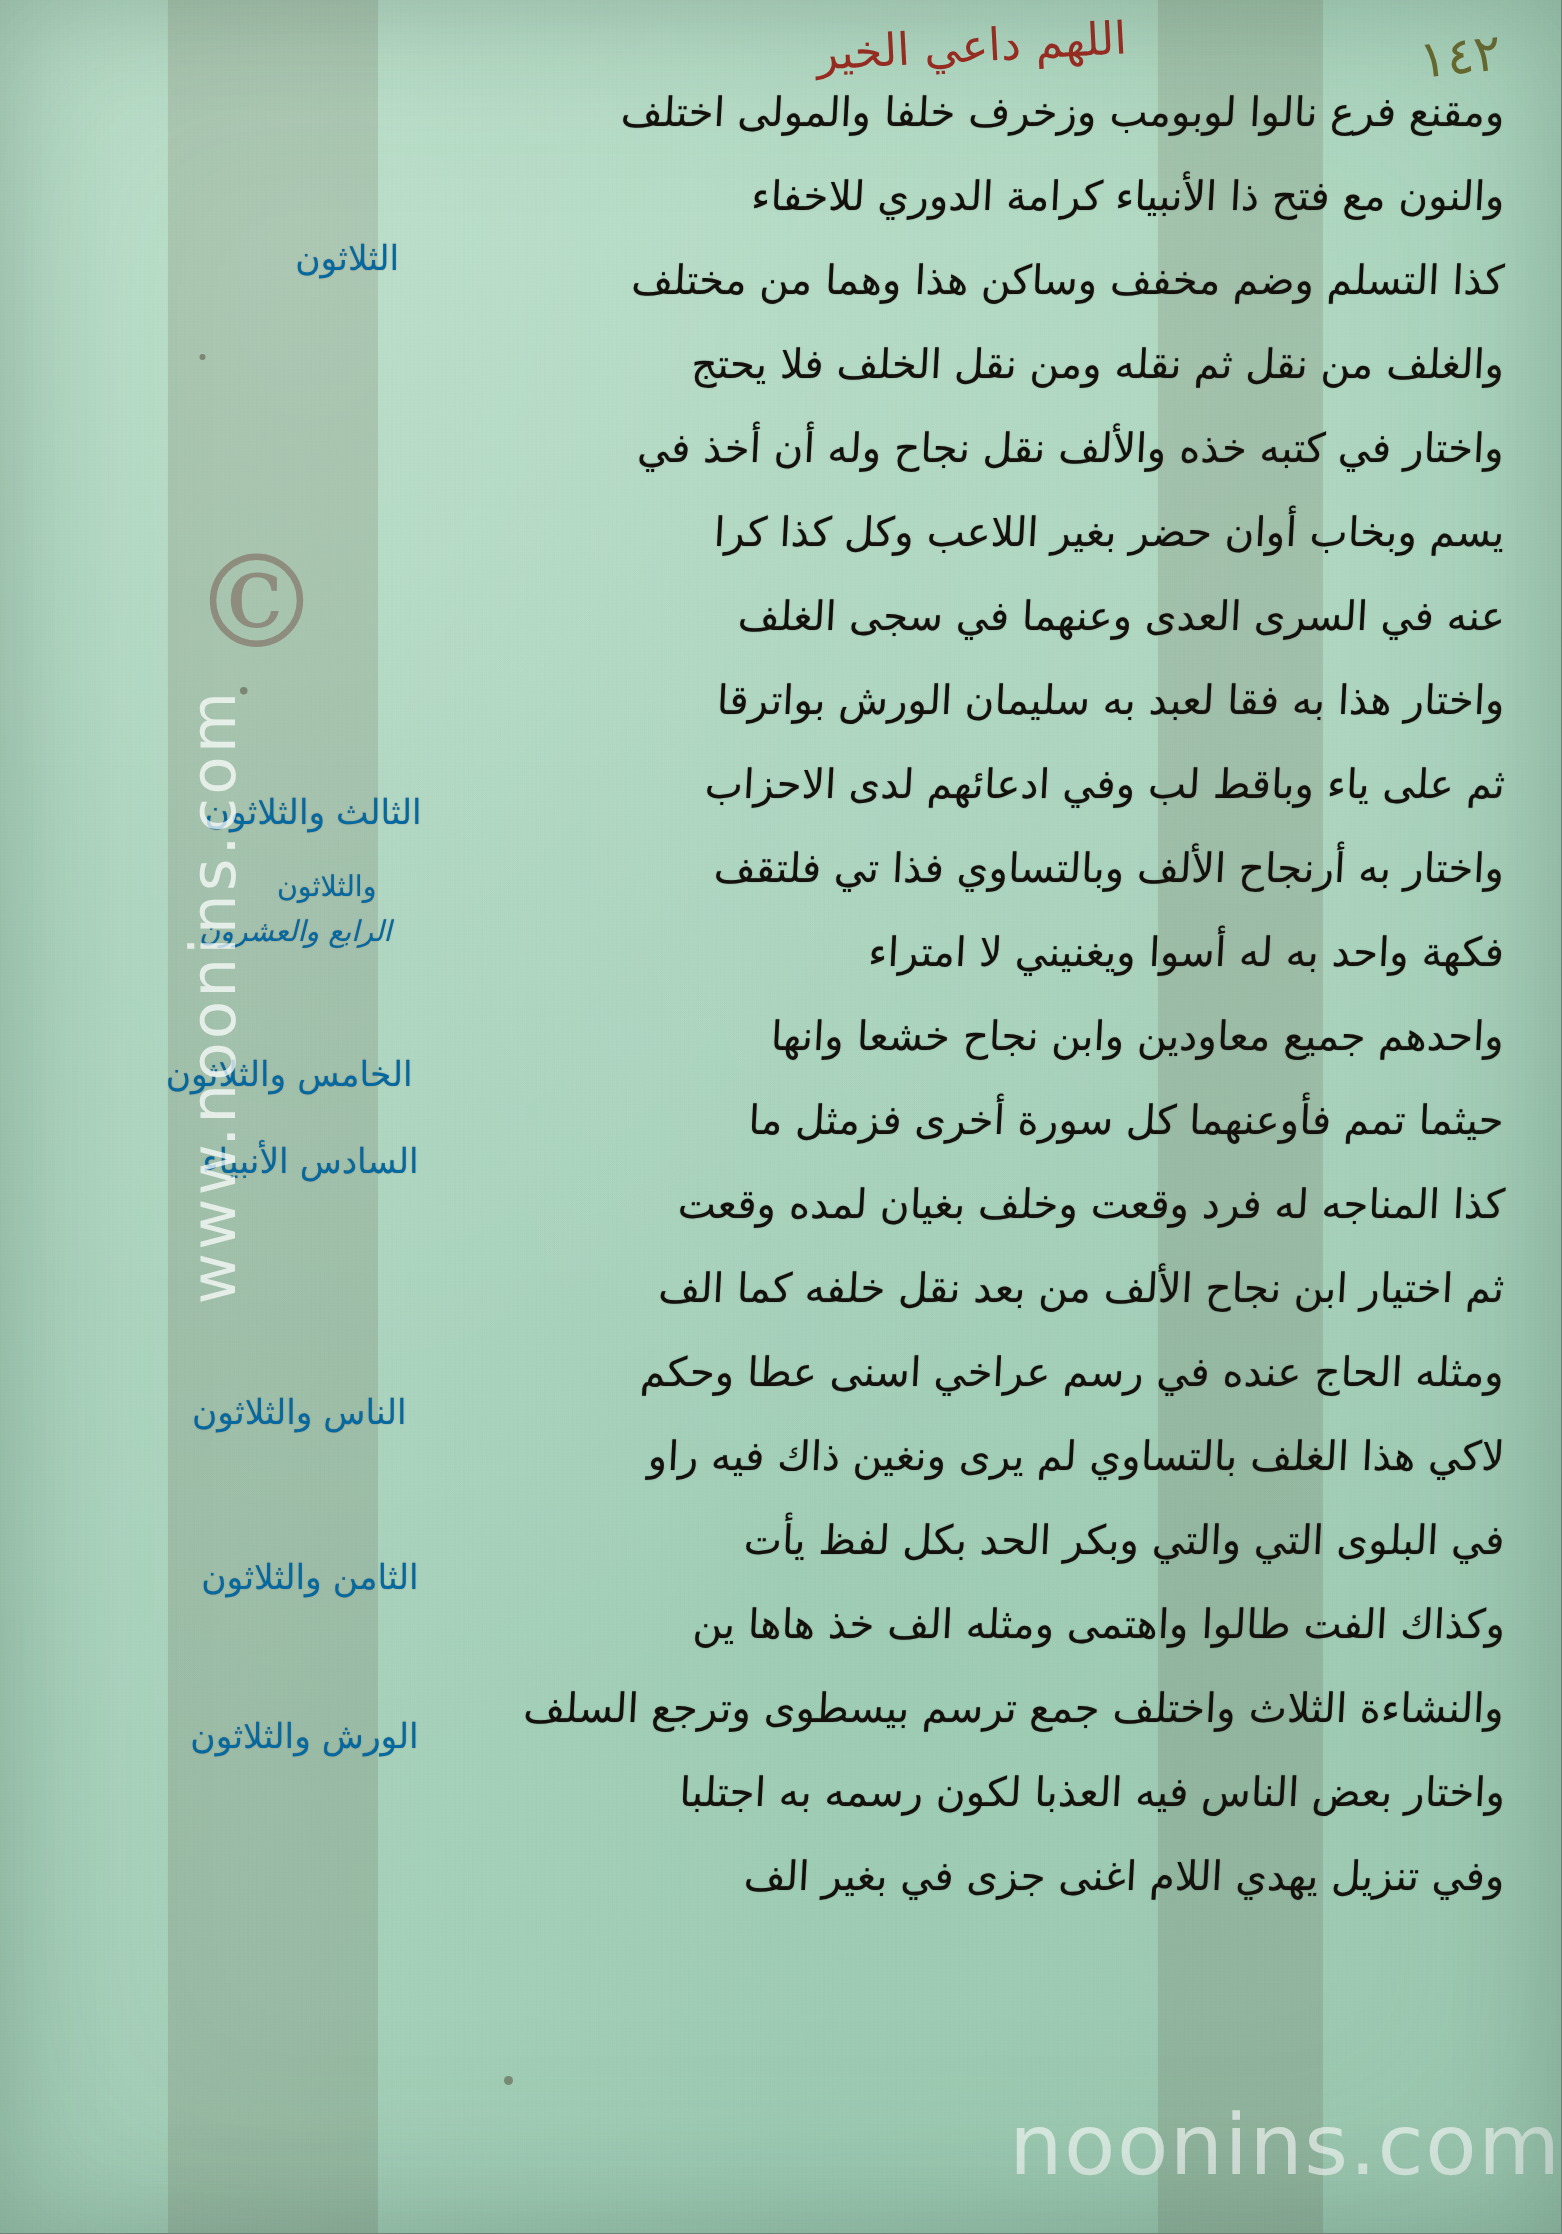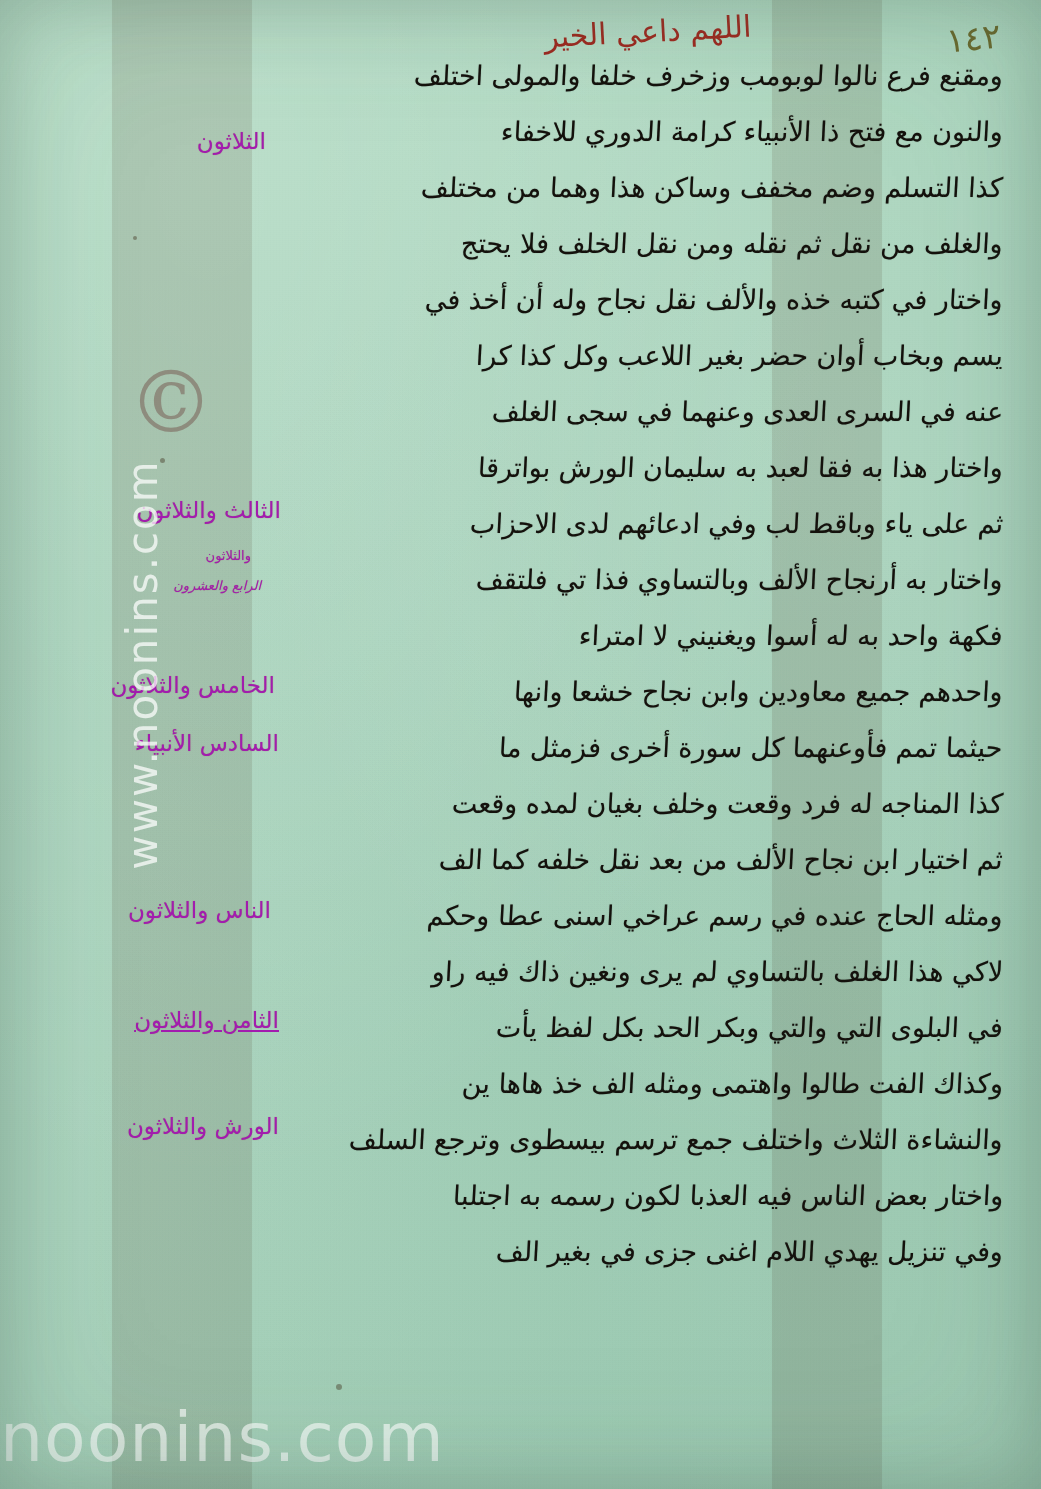--- a/index.html
+++ b/index.html
@@ -74,22 +74,22 @@
     font-size: 86px;
     color: rgba(120,95,85,0.55);
     font-family: "DejaVu Serif", serif;
     user-select: none;
   }
   .wm-bottom {
     position: absolute;
     left: 0;
     right: 0;
     top: 1398px;
-    text-align: left;
-    font-size: 68px;
+    text-align: right;
+    font-size: 56px;
     letter-spacing: 1px;
     color: rgba(255,255,255,0.62);
     font-family: "DejaVu Sans", sans-serif;
     user-select: none;
   }
 
   
   .folio {
     position: absolute;
     right: 40px;
@@ -134,27 +134,28 @@
   }
   .line span.ink {
     display: inline-block;
     transform: skewX(-3deg);
   }
 
   
   .rubric {
     position: absolute;
     direction: rtl;
-    color: #a21caf;
+    color: #0369a1;
     font-size: 23px;
     white-space: nowrap;
     font-family: "DejaVu Sans", sans-serif;
     text-shadow: 0 0 1px rgba(140,40,25,0.4);
-  }
-  .rubric.small { font-size: 13px; }
+    margin-top: 32px;
+  }
+  .rubric.small { font-size: 19px; }
 
   
   .speck {
     position: absolute;
     background: rgba(70,60,40,0.45);
     border-radius: 50%;
   }
 </style>
 </head>
 <body>
@@ -196,21 +197,21 @@
     <div class="line"><span class="ink">وفي تنزيل يهدي اللام اغنى جزى في بغير الف</span></div>
   </div>
 
   <div class="rubric" style="top:128px; right:775px;">الثلاثون</div>
   <div class="rubric" style="top:497px; right:760px;">الثالث والثلاثون</div>
   <div class="rubric small" style="top:548px; right:790px;">والثلاثون</div>
   <div class="rubric small" style="top:578px; right:780px;font-style:italic;">الرابع والعشرون</div>
   <div class="rubric" style="top:672px; right:766px;text-align:center;">الخامس والثلاثون</div>
   <div class="rubric" style="top:730px; right:762px;">السادس الأنبياء</div>
   <div class="rubric" style="top:897px; right:770px;">الناس والثلاثون</div>
-  <div class="rubric" style="top:1007px; right:762px;text-decoration:underline;">الثامن والثلاثون</div>
+  <div class="rubric" style="top:1007px; right:762px;">الثامن والثلاثون</div>
   <div class="rubric" style="top:1113px; right:762px;">الورش والثلاثون</div>
 
   <div class="wm-copyright">©</div>
   <div class="wm-vertical">www.noonins.com</div>
   <div class="wm-bottom">noonins.com</div>
 
   <div class="speck" style="left:133px; top:236px; width:4px; height:4px;"></div>
   <div class="speck" style="left:160px; top:458px; width:5px; height:5px;"></div>
   <div class="speck" style="left:336px; top:1384px; width:6px; height:6px;"></div>
 

